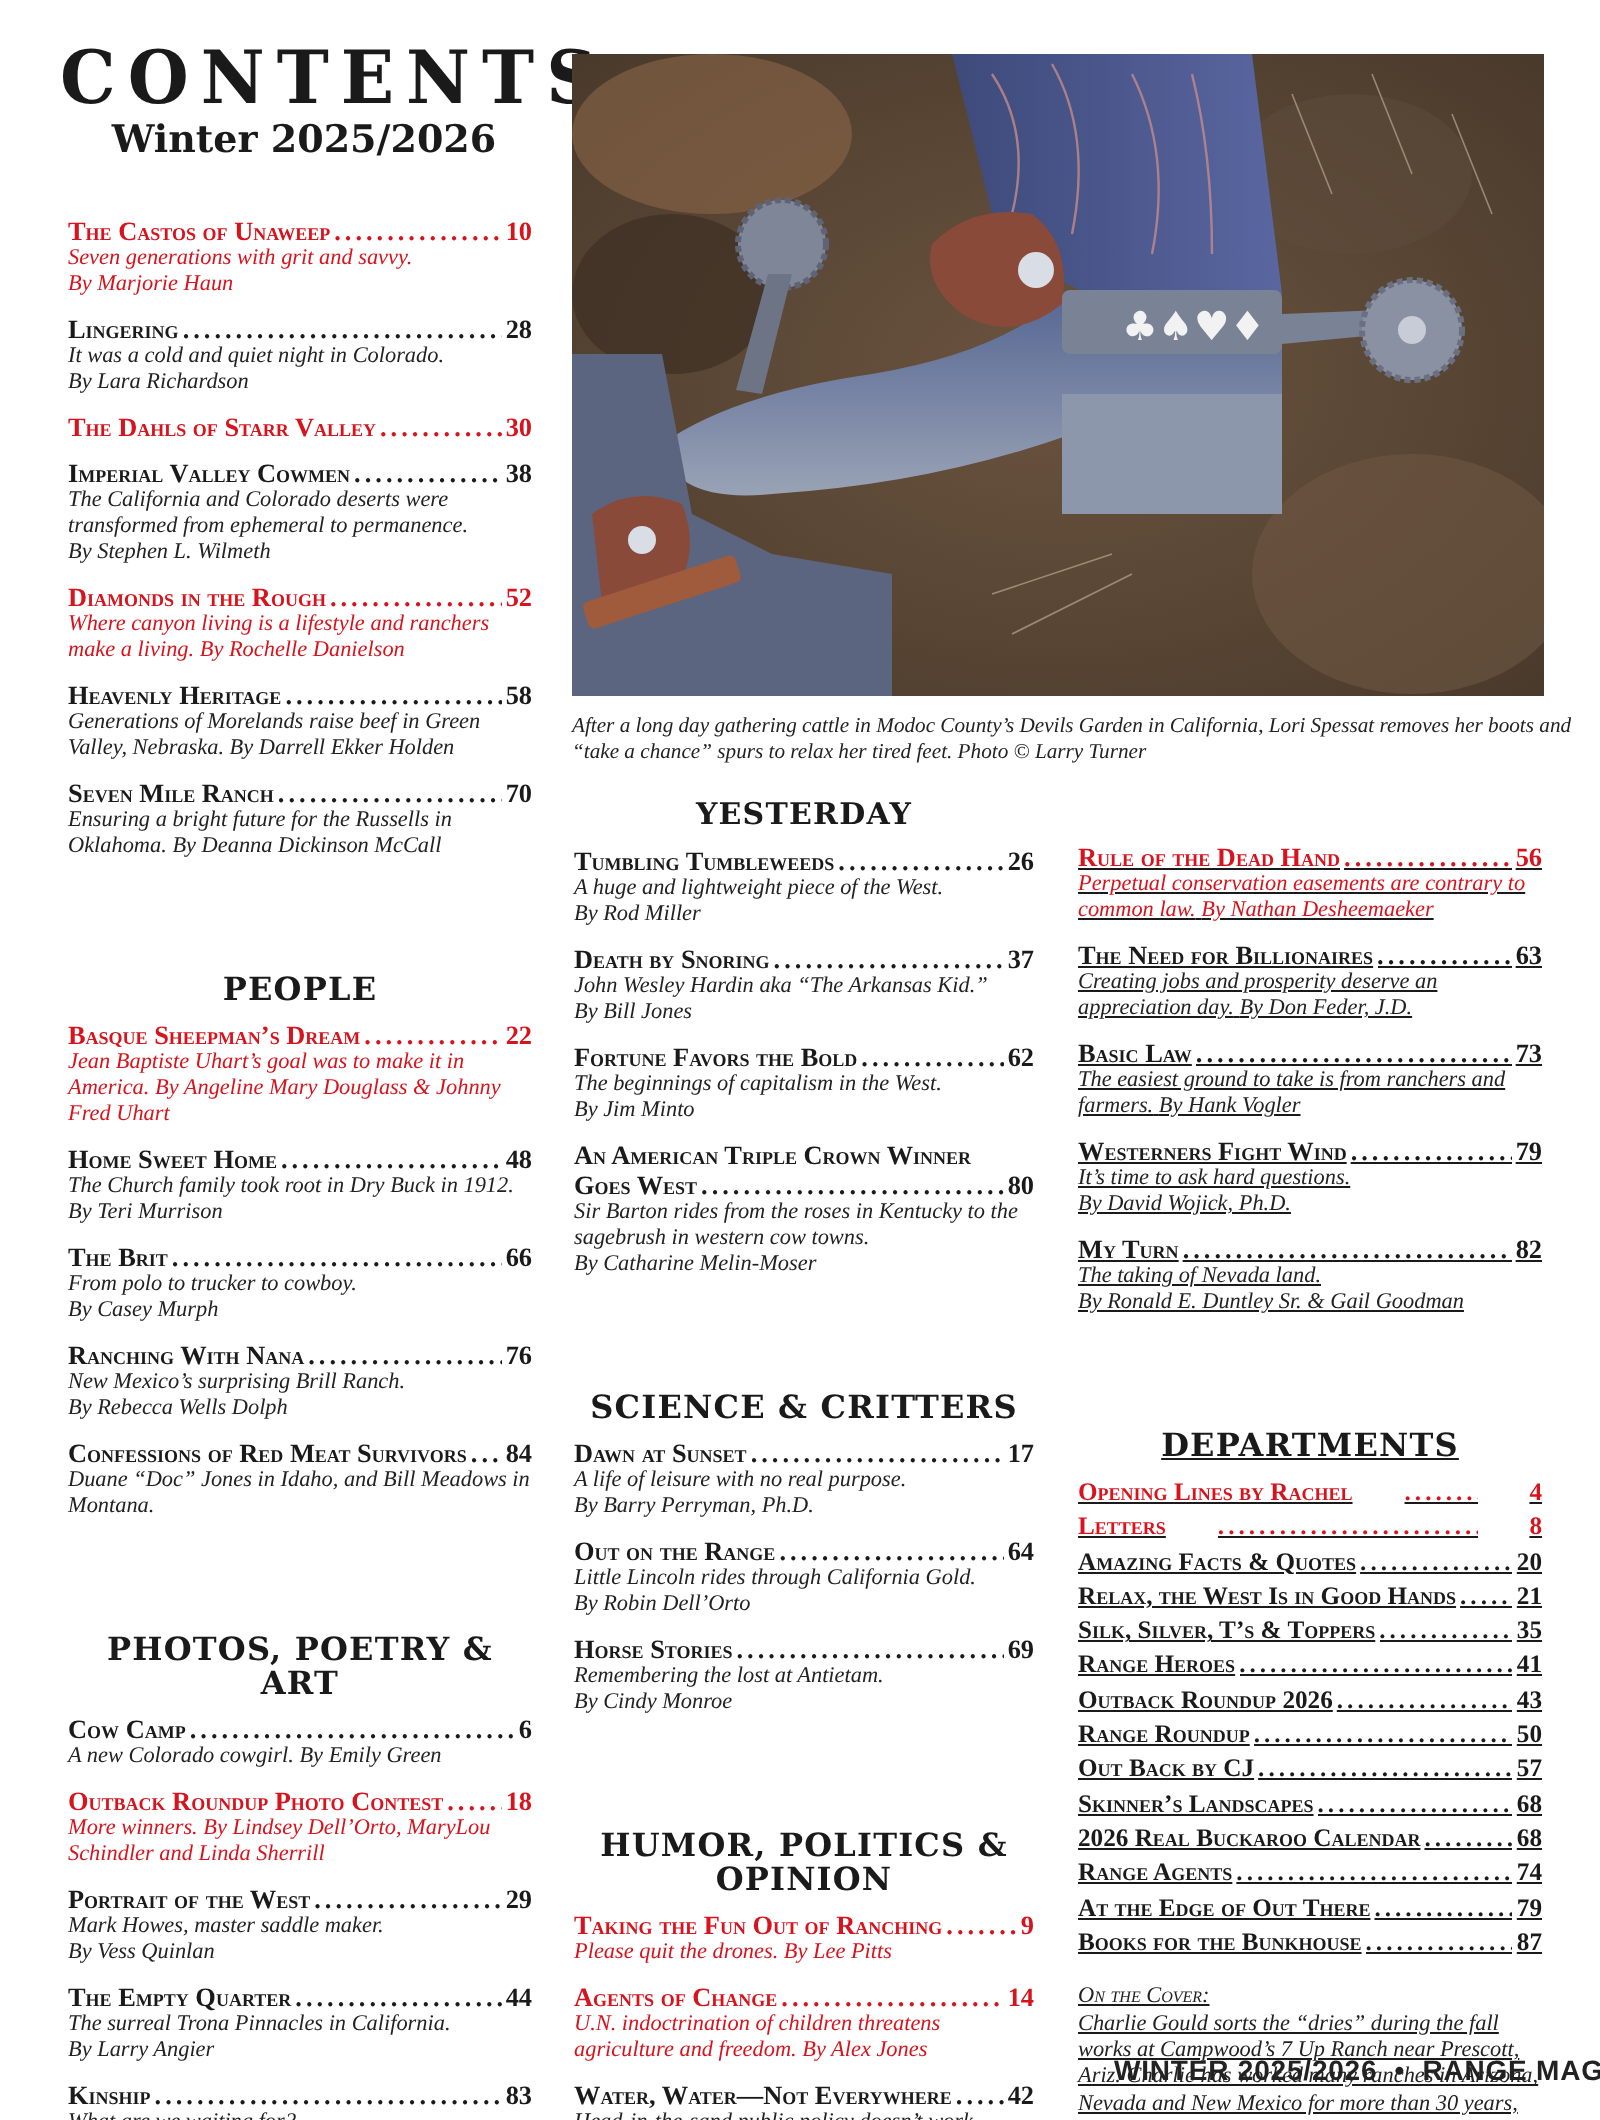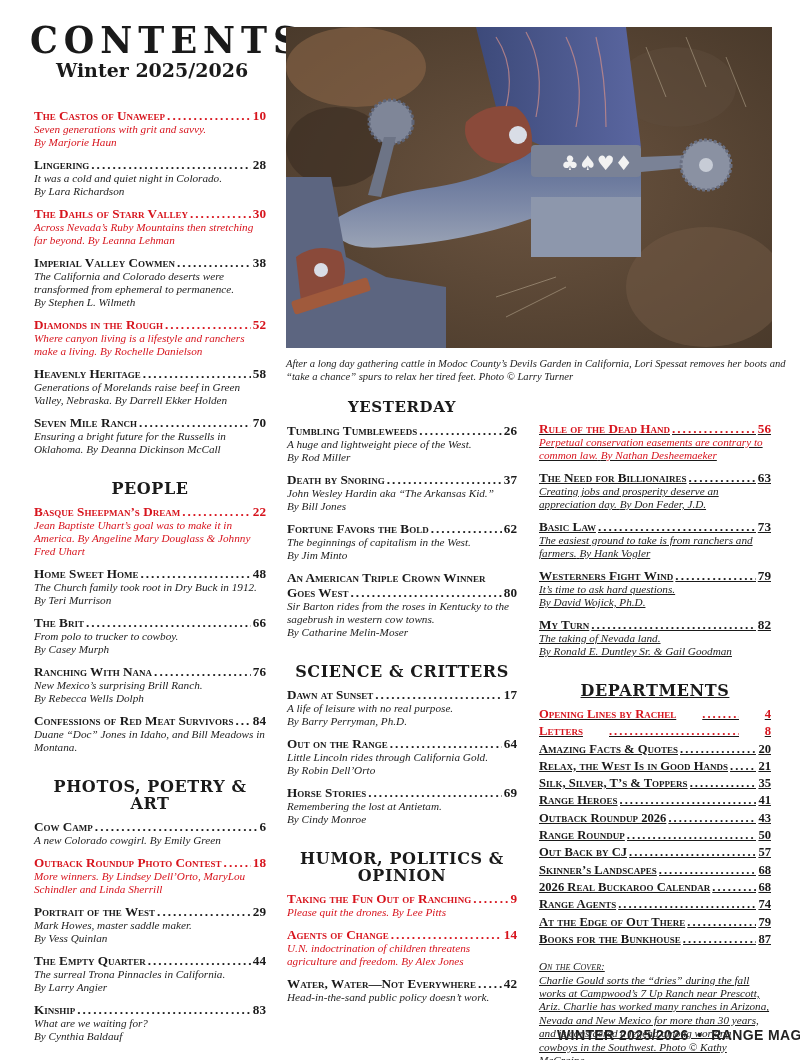--- a/index.html
+++ b/index.html
@@ -30,21 +30,21 @@
   .col { position: absolute; }
   .col-left { left: 34px; top: 108px; width: 232px; }
   .col-mid  { left: 287px; top: 399px; width: 230px; }
   .col-right{ left: 539px; top: 421px; width: 232px; text-decoration: underline; }
 
   .section-head {
     font-family: "DejaVu Serif", serif; font-weight: bold; font-size: 15px;
     letter-spacing: 0.6px; text-align: center; color: #1a1a1a; line-height: 17px;
     margin-bottom: 7px;
   }
-  .section-head.big { font-size: 16px; }
+  .section-head.big { font-size: 16px; margin-top: 32px; }
 
   .entry { margin-bottom: 8px; }
   .entry .head {
     display: flex; align-items: center; font-weight: bold; font-size: 13.2px;
     line-height: 15px; font-variant: small-caps; white-space: nowrap; color: #1a1a1a;
   }
   .entry .head .t { white-space: nowrap; }
   .entry .head .dots {
     flex: 1; overflow: hidden; margin: 0 2px; letter-spacing: 2px; font-weight: bold;
   }
@@ -170,21 +170,20 @@
         <span class="pg">28</span>
       </div>
     <div class="desc"><span>It was a cold and quiet night in Colorado.</span><br><span>By Lara Richardson</span></div>
   </div>
   <div class="entry red">
     <div class="head">
         <span class="t">The Dahls of Starr Valley</span>
         <span class="dots"></span>
         <span class="pg">30</span>
       </div>
-    <div class="desc"><span>Across Nevada’s Ruby Mountains then stretching far beyond.</span> <span>By Leanna Lehman</span></div>
   </div>
   <div class="entry">
     <div class="head">
         <span class="t">Imperial Valley Cowmen</span>
         <span class="dots"></span>
         <span class="pg">38</span>
       </div>
     <div class="desc"><span>The California and Colorado deserts were transformed from ephemeral to permanence.</span><br><span>By Stephen L. Wilmeth</span></div>
   </div>
   <div class="entry red">

